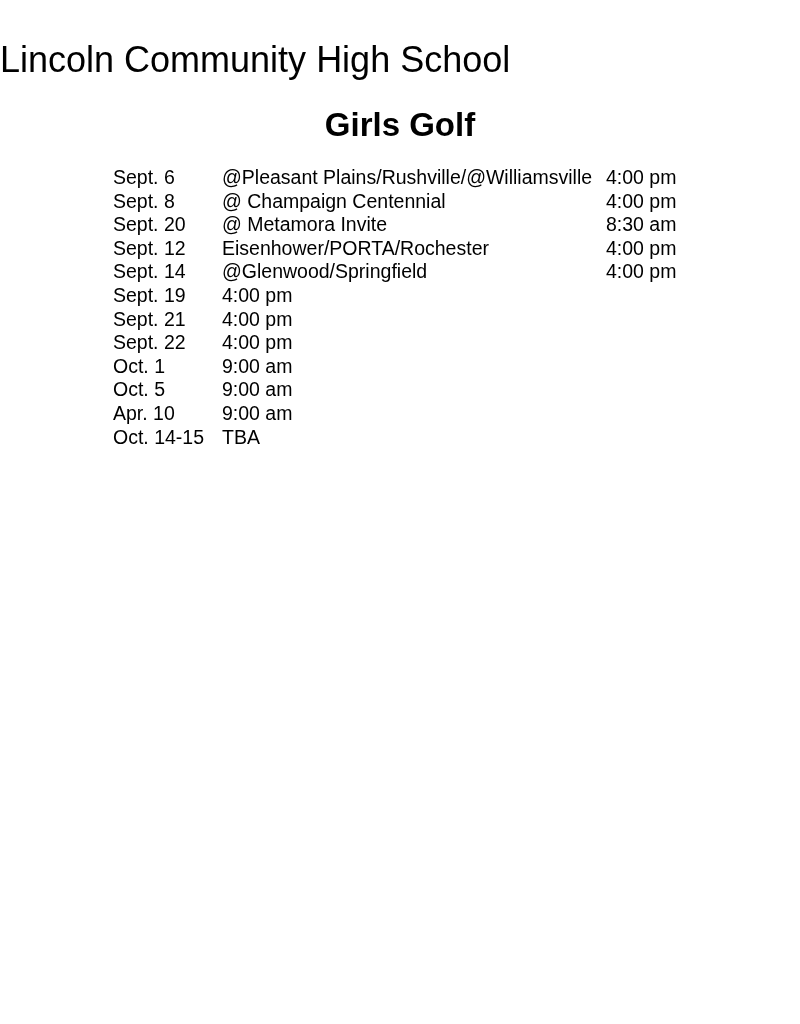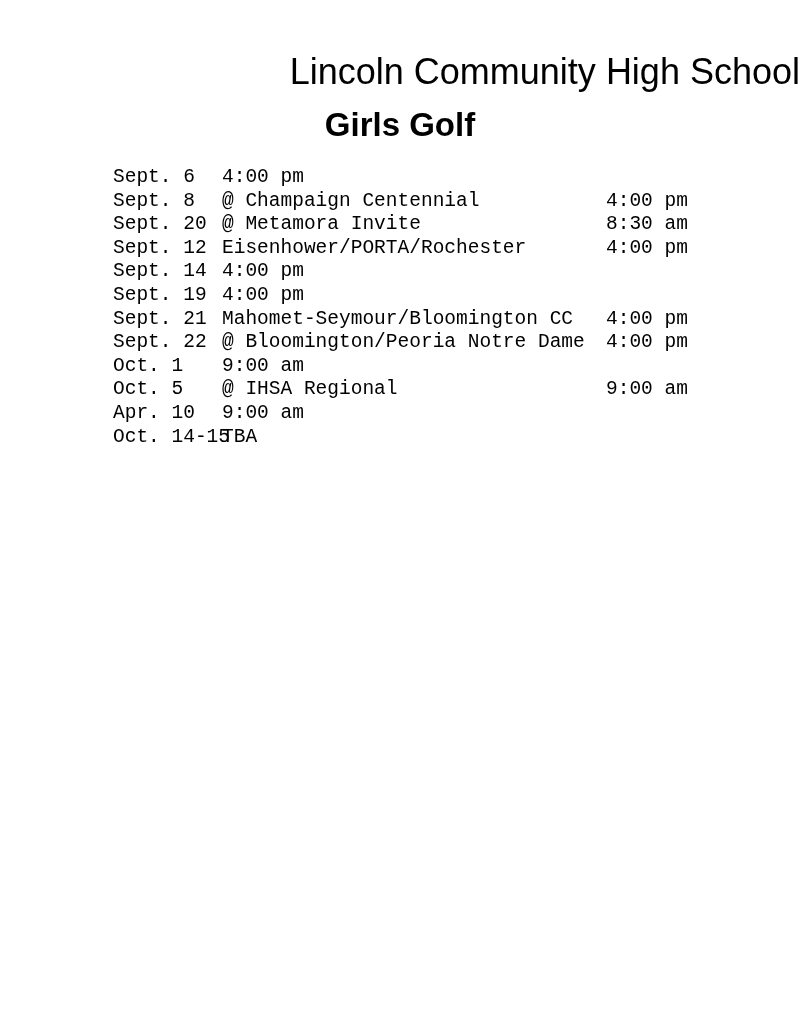--- a/index.html
+++ b/index.html
@@ -11,24 +11,24 @@
     position: relative;
     width: 800px;
     height: 1024px;
     background: #ffffff;
     font-family: "Liberation Sans", sans-serif;
     color: #000000;
     overflow: hidden;
   }
   .doc-title {
     position: absolute;
-    top: 54px;
+    top: 42px;
     left: 0;
     width: 800px;
-    text-align: right;
+    text-align: left;
     font-size: 36px;
     font-weight: 400;
     line-height: 36px;
     white-space: nowrap;
   }
   .doc-subtitle {
     position: absolute;
     top: 108px;
     left: 0;
     width: 800px;
@@ -45,21 +45,20 @@
     width: 620px;
   }
   .schedule-row {
     display: flex;
     align-items: baseline;
     height: 23.6px;
     line-height: 23.6px;
     font-size: 19.5px;
     font-weight: 400;
     white-space: nowrap;
-    font-family: Liberation Mono, monospace;
   }
   .cell-date {
     width: 109px;
     flex: 0 0 109px;
   }
   .cell-event {
     width: 384px;
     flex: 0 0 384px;
   }
   .cell-time {
@@ -70,62 +69,61 @@
 <body>
 
 <div class="document">
   <div class="doc-title">Lincoln Community High School</div>
 
   <div class="doc-subtitle">Girls Golf</div>
 
   <div class="schedule">
       <div class="schedule-row">
     <span class="cell-date">Sept. 6</span>
+    <span class="cell-event">@Pleasant Plains/Rushville/@Williamsville</span>
     <span class="cell-time">4:00 pm</span>
   </div>
       <div class="schedule-row">
     <span class="cell-date">Sept. 8</span>
     <span class="cell-event">@ Champaign Centennial</span>
     <span class="cell-time">4:00 pm</span>
   </div>
       <div class="schedule-row">
     <span class="cell-date">Sept. 20</span>
     <span class="cell-event">@ Metamora Invite</span>
     <span class="cell-time">8:30 am</span>
   </div>
       <div class="schedule-row">
     <span class="cell-date">Sept. 12</span>
     <span class="cell-event">Eisenhower/PORTA/Rochester</span>
     <span class="cell-time">4:00 pm</span>
   </div>
       <div class="schedule-row">
     <span class="cell-date">Sept. 14</span>
+    <span class="cell-event">@Glenwood/Springfield</span>
     <span class="cell-time">4:00 pm</span>
   </div>
       <div class="schedule-row">
     <span class="cell-date">Sept. 19</span>
     <span class="cell-time">4:00 pm</span>
   </div>
       <div class="schedule-row">
     <span class="cell-date">Sept. 21</span>
-    <span class="cell-event">Mahomet-Seymour/Bloomington CC</span>
     <span class="cell-time">4:00 pm</span>
   </div>
       <div class="schedule-row">
     <span class="cell-date">Sept. 22</span>
-    <span class="cell-event">@ Bloomington/Peoria Notre Dame</span>
     <span class="cell-time">4:00 pm</span>
   </div>
       <div class="schedule-row">
     <span class="cell-date">Oct. 1</span>
     <span class="cell-time">9:00 am</span>
   </div>
       <div class="schedule-row">
     <span class="cell-date">Oct. 5</span>
-    <span class="cell-event">@ IHSA Regional</span>
     <span class="cell-time">9:00 am</span>
   </div>
       <div class="schedule-row">
     <span class="cell-date">Apr. 10</span>
     <span class="cell-time">9:00 am</span>
   </div>
       <div class="schedule-row">
     <span class="cell-date">Oct. 14-15</span>
     <span class="cell-time">TBA</span>
   </div>

